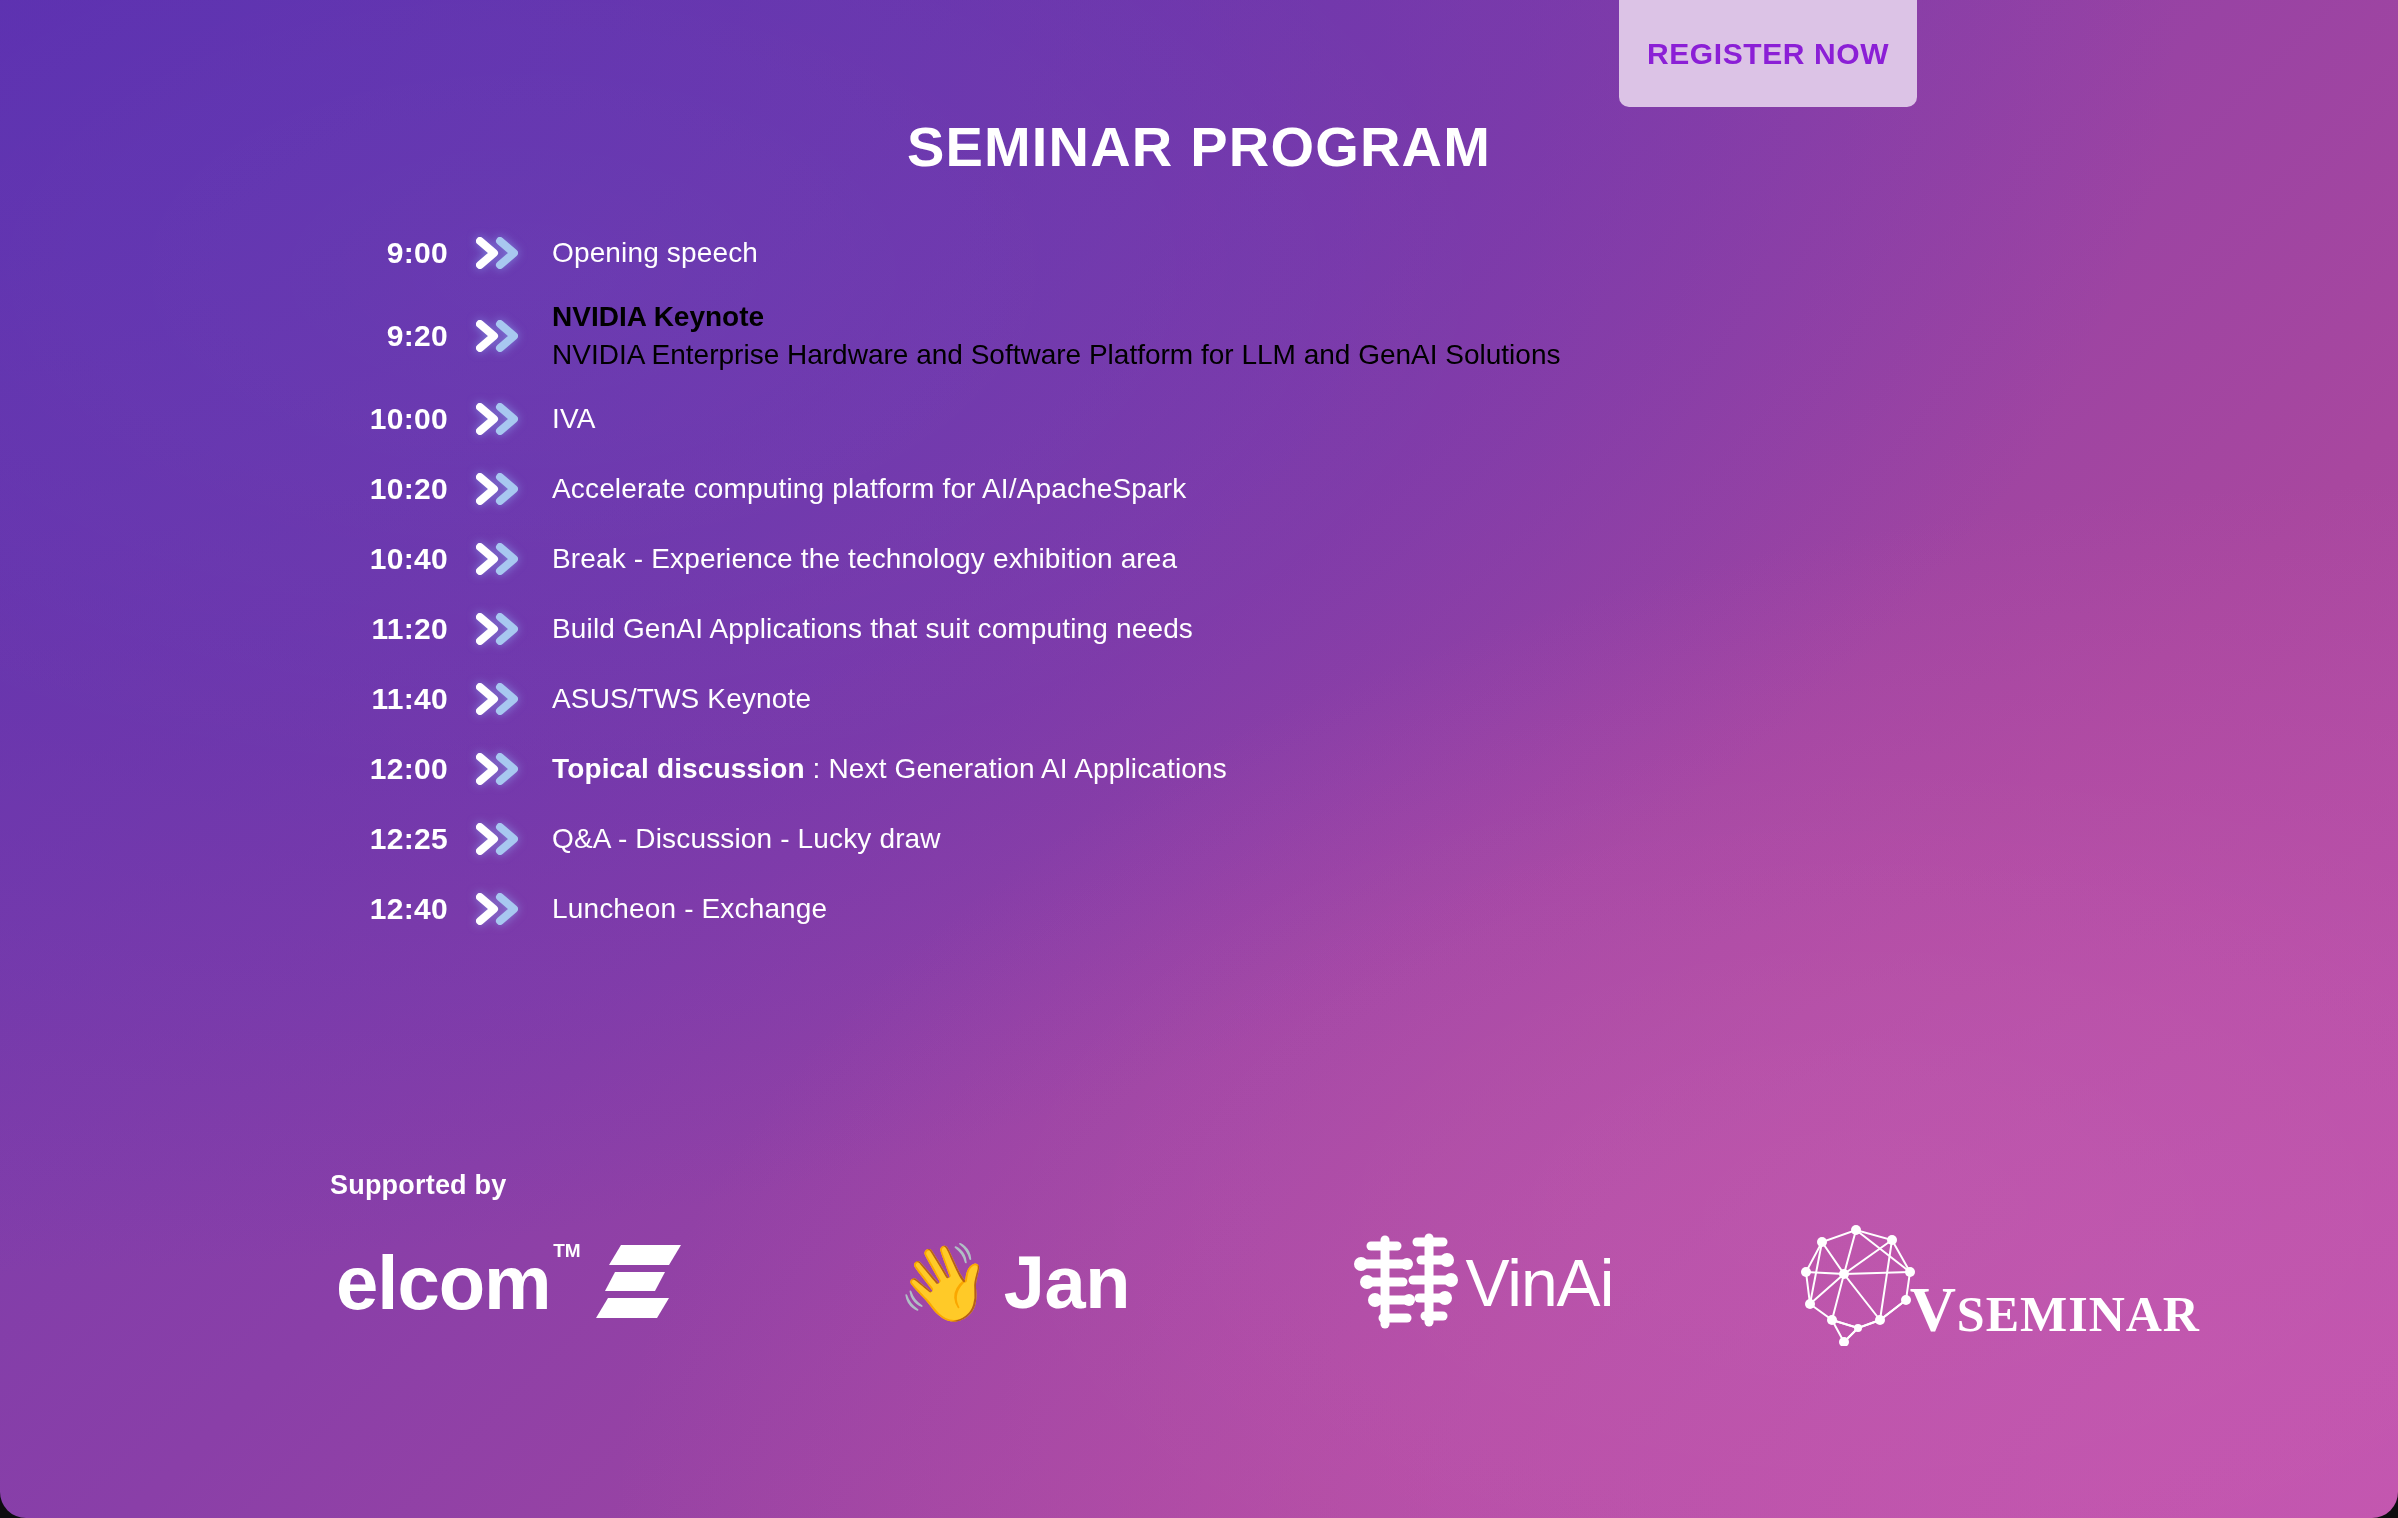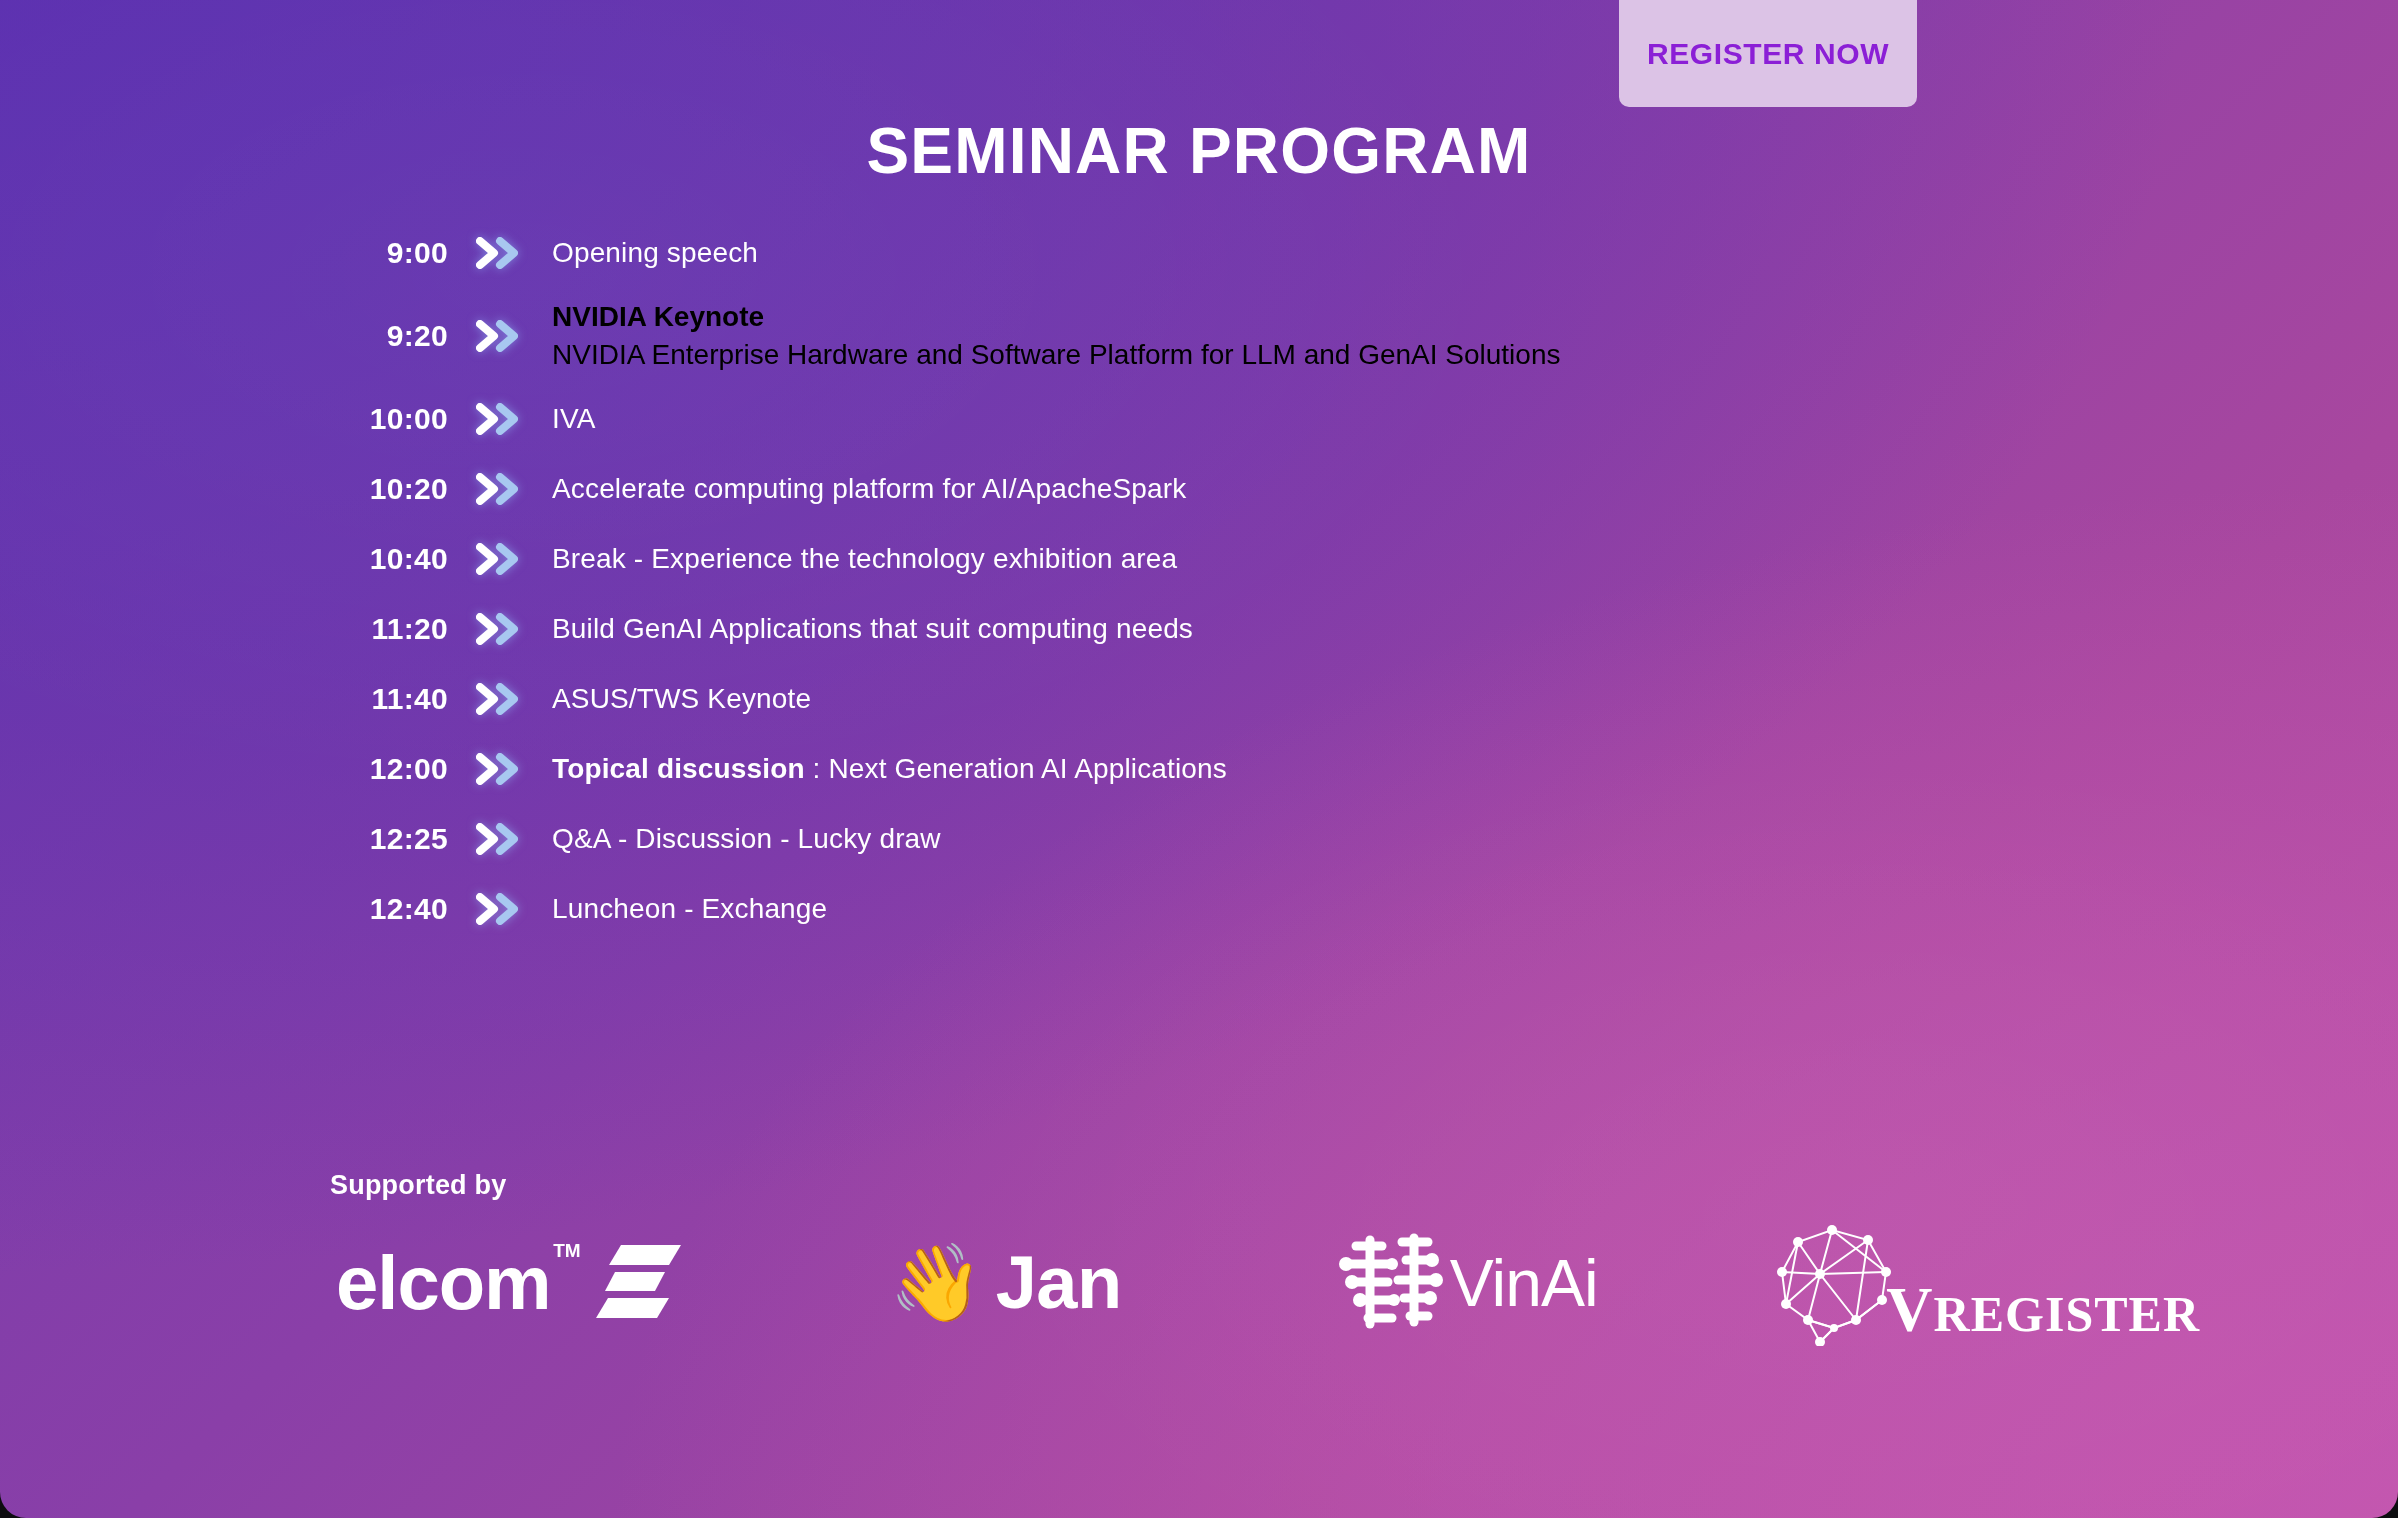--- a/index.html
+++ b/index.html
@@ -58,21 +58,21 @@
   }
 
   
   .page-title {
     position: absolute;
     top: 114px;
     left: 0;
     width: 2398px;
     text-align: center;
     color: #ffffff;
-    font-size: 64px;
+    font-size: 56px;
     font-weight: 700;
     letter-spacing: 1.2px;
     z-index: 3;
   }
 
   
   .schedule {
     position: absolute;
     top: 218px;
     left: 0;
@@ -401,18 +401,18 @@
               <circle cx="118" cy="84" r="5"></circle>
             <circle cx="92" cy="104" r="5"></circle>
               <circle cx="70" cy="112" r="4"></circle>
             <circle cx="56" cy="126" r="5"></circle>
               <circle cx="44" cy="104" r="5"></circle>
             <circle cx="22" cy="88" r="5"></circle>
               <circle cx="56" cy="58" r="5"></circle>
           </g>
         </svg>
       </span>
-      <span class="vinbrain-word"><span class="cap">V</span><span>REGISTER</span></span>
+      <span class="vinbrain-word"><span class="cap">V</span><span>SEMINAR</span></span>
     </div>
 
   </div>
 
 </div>
 
 </body></html>

